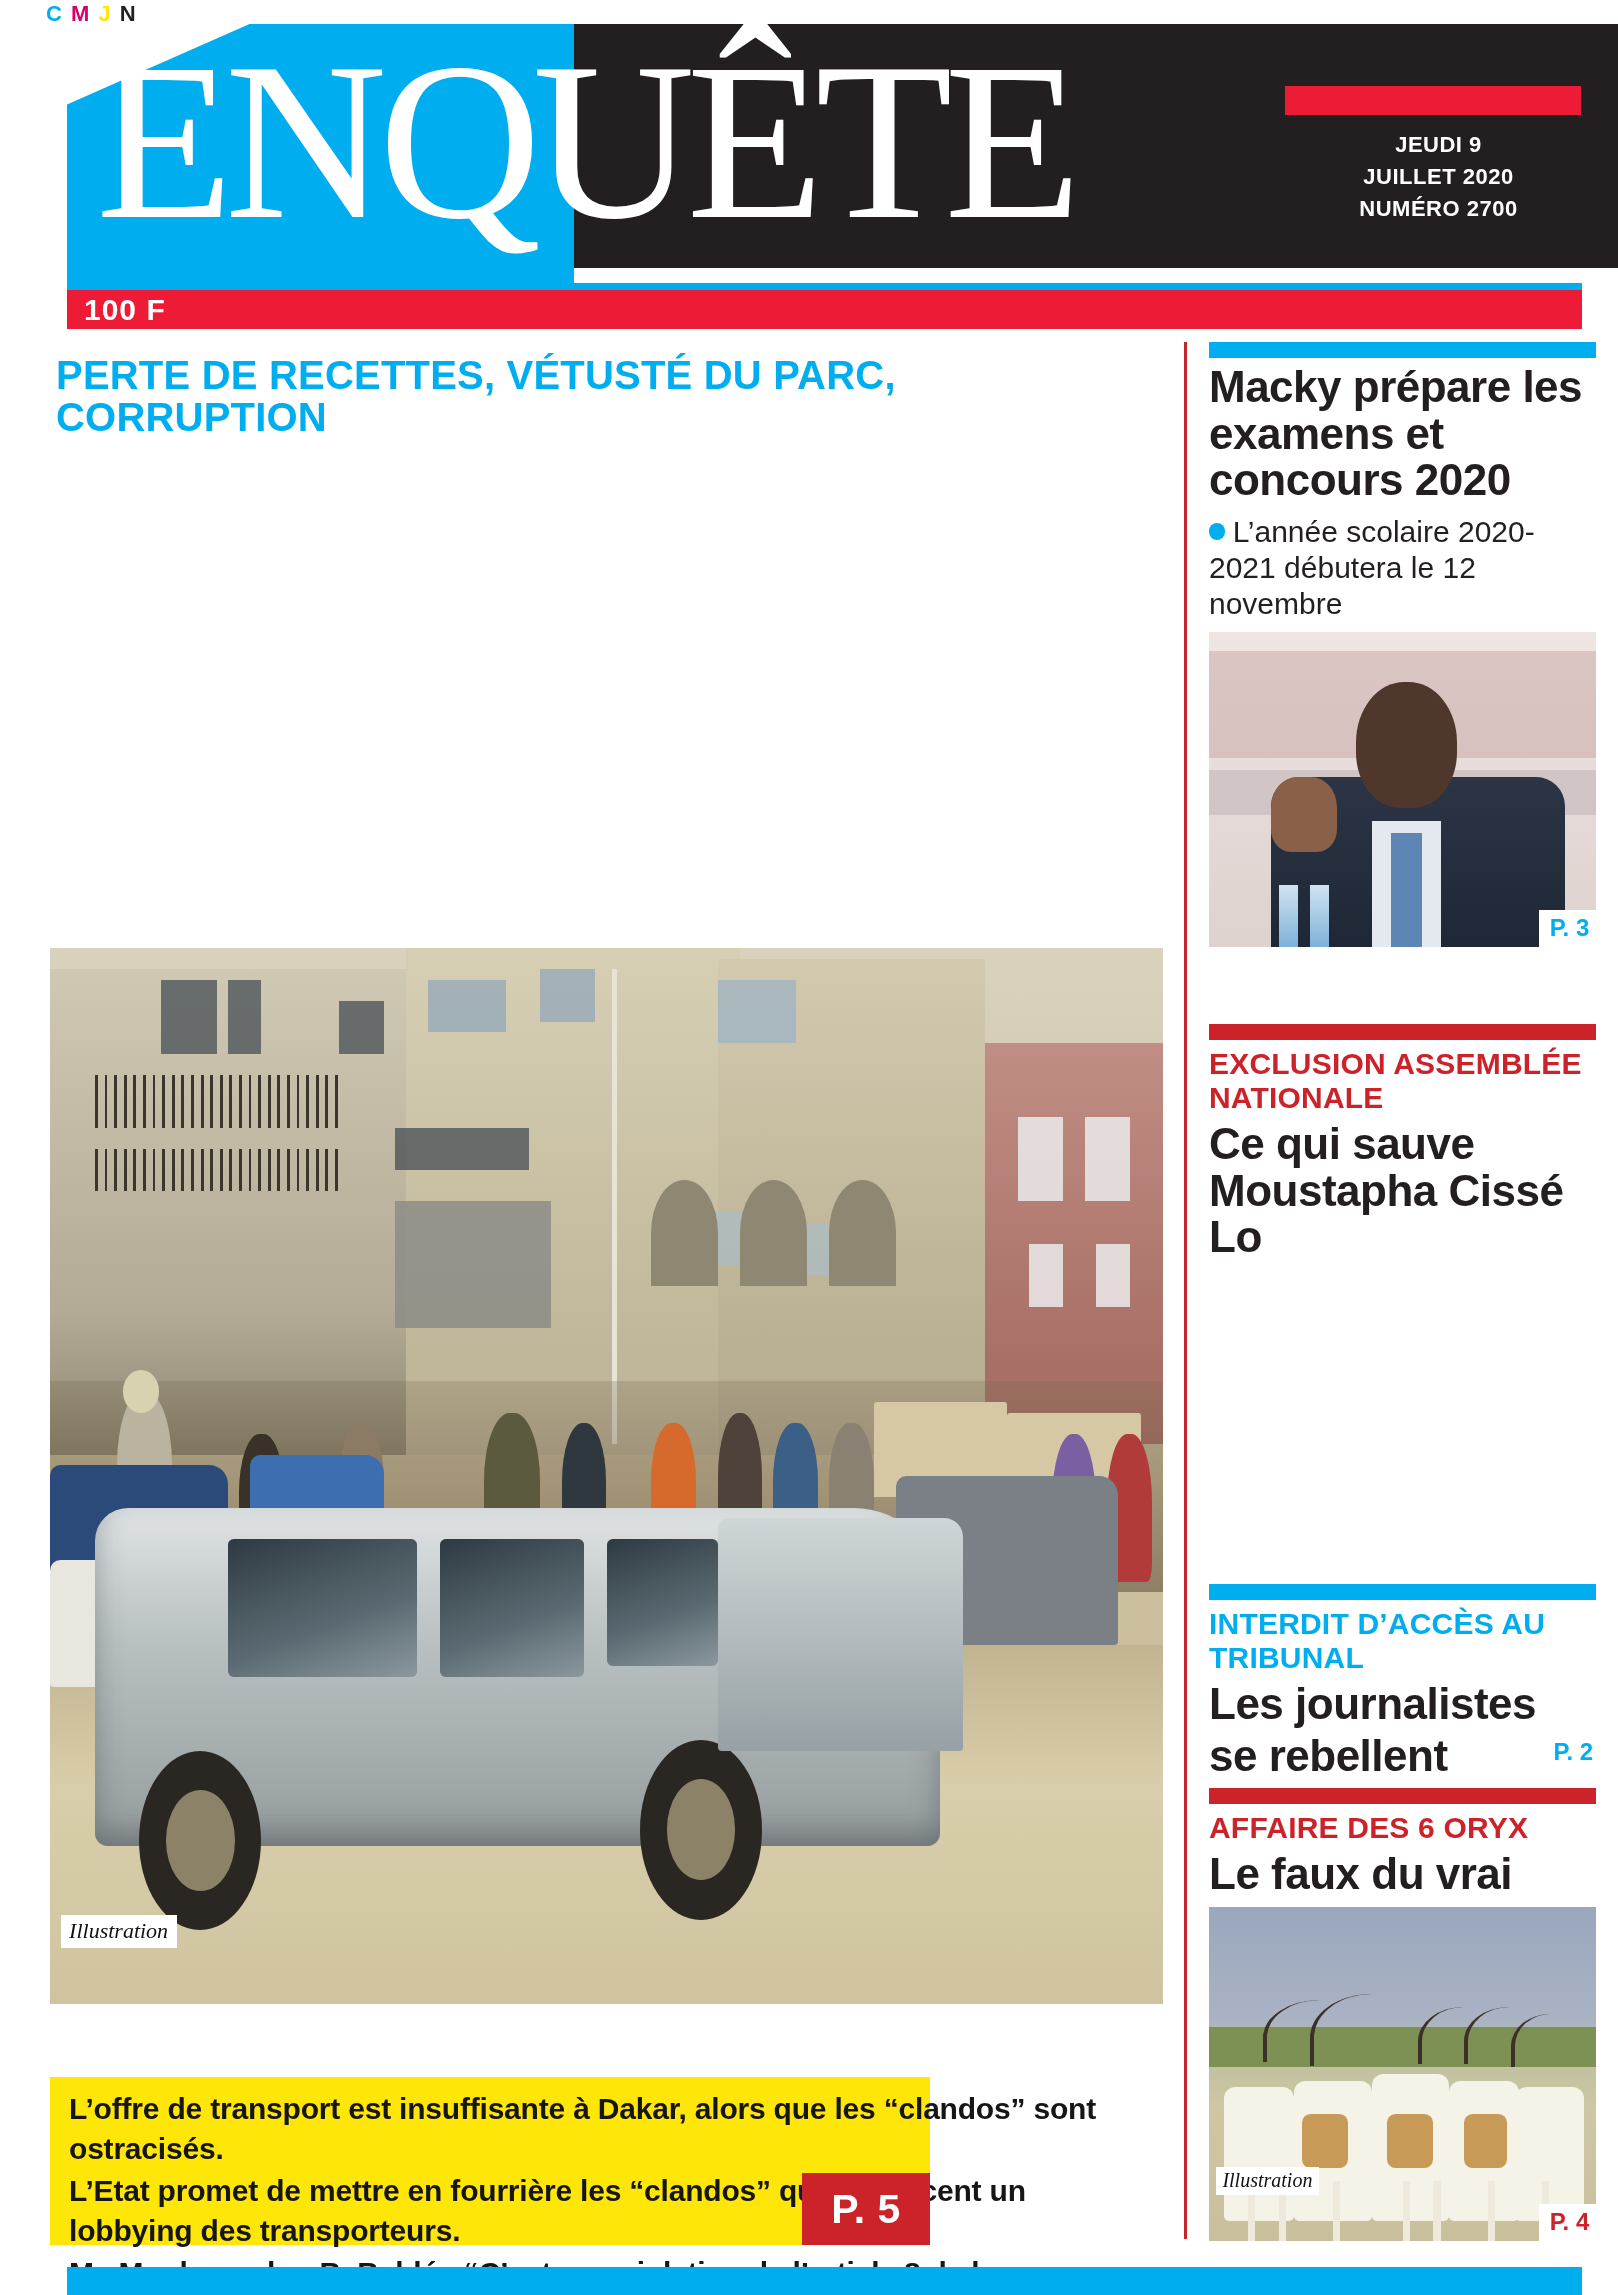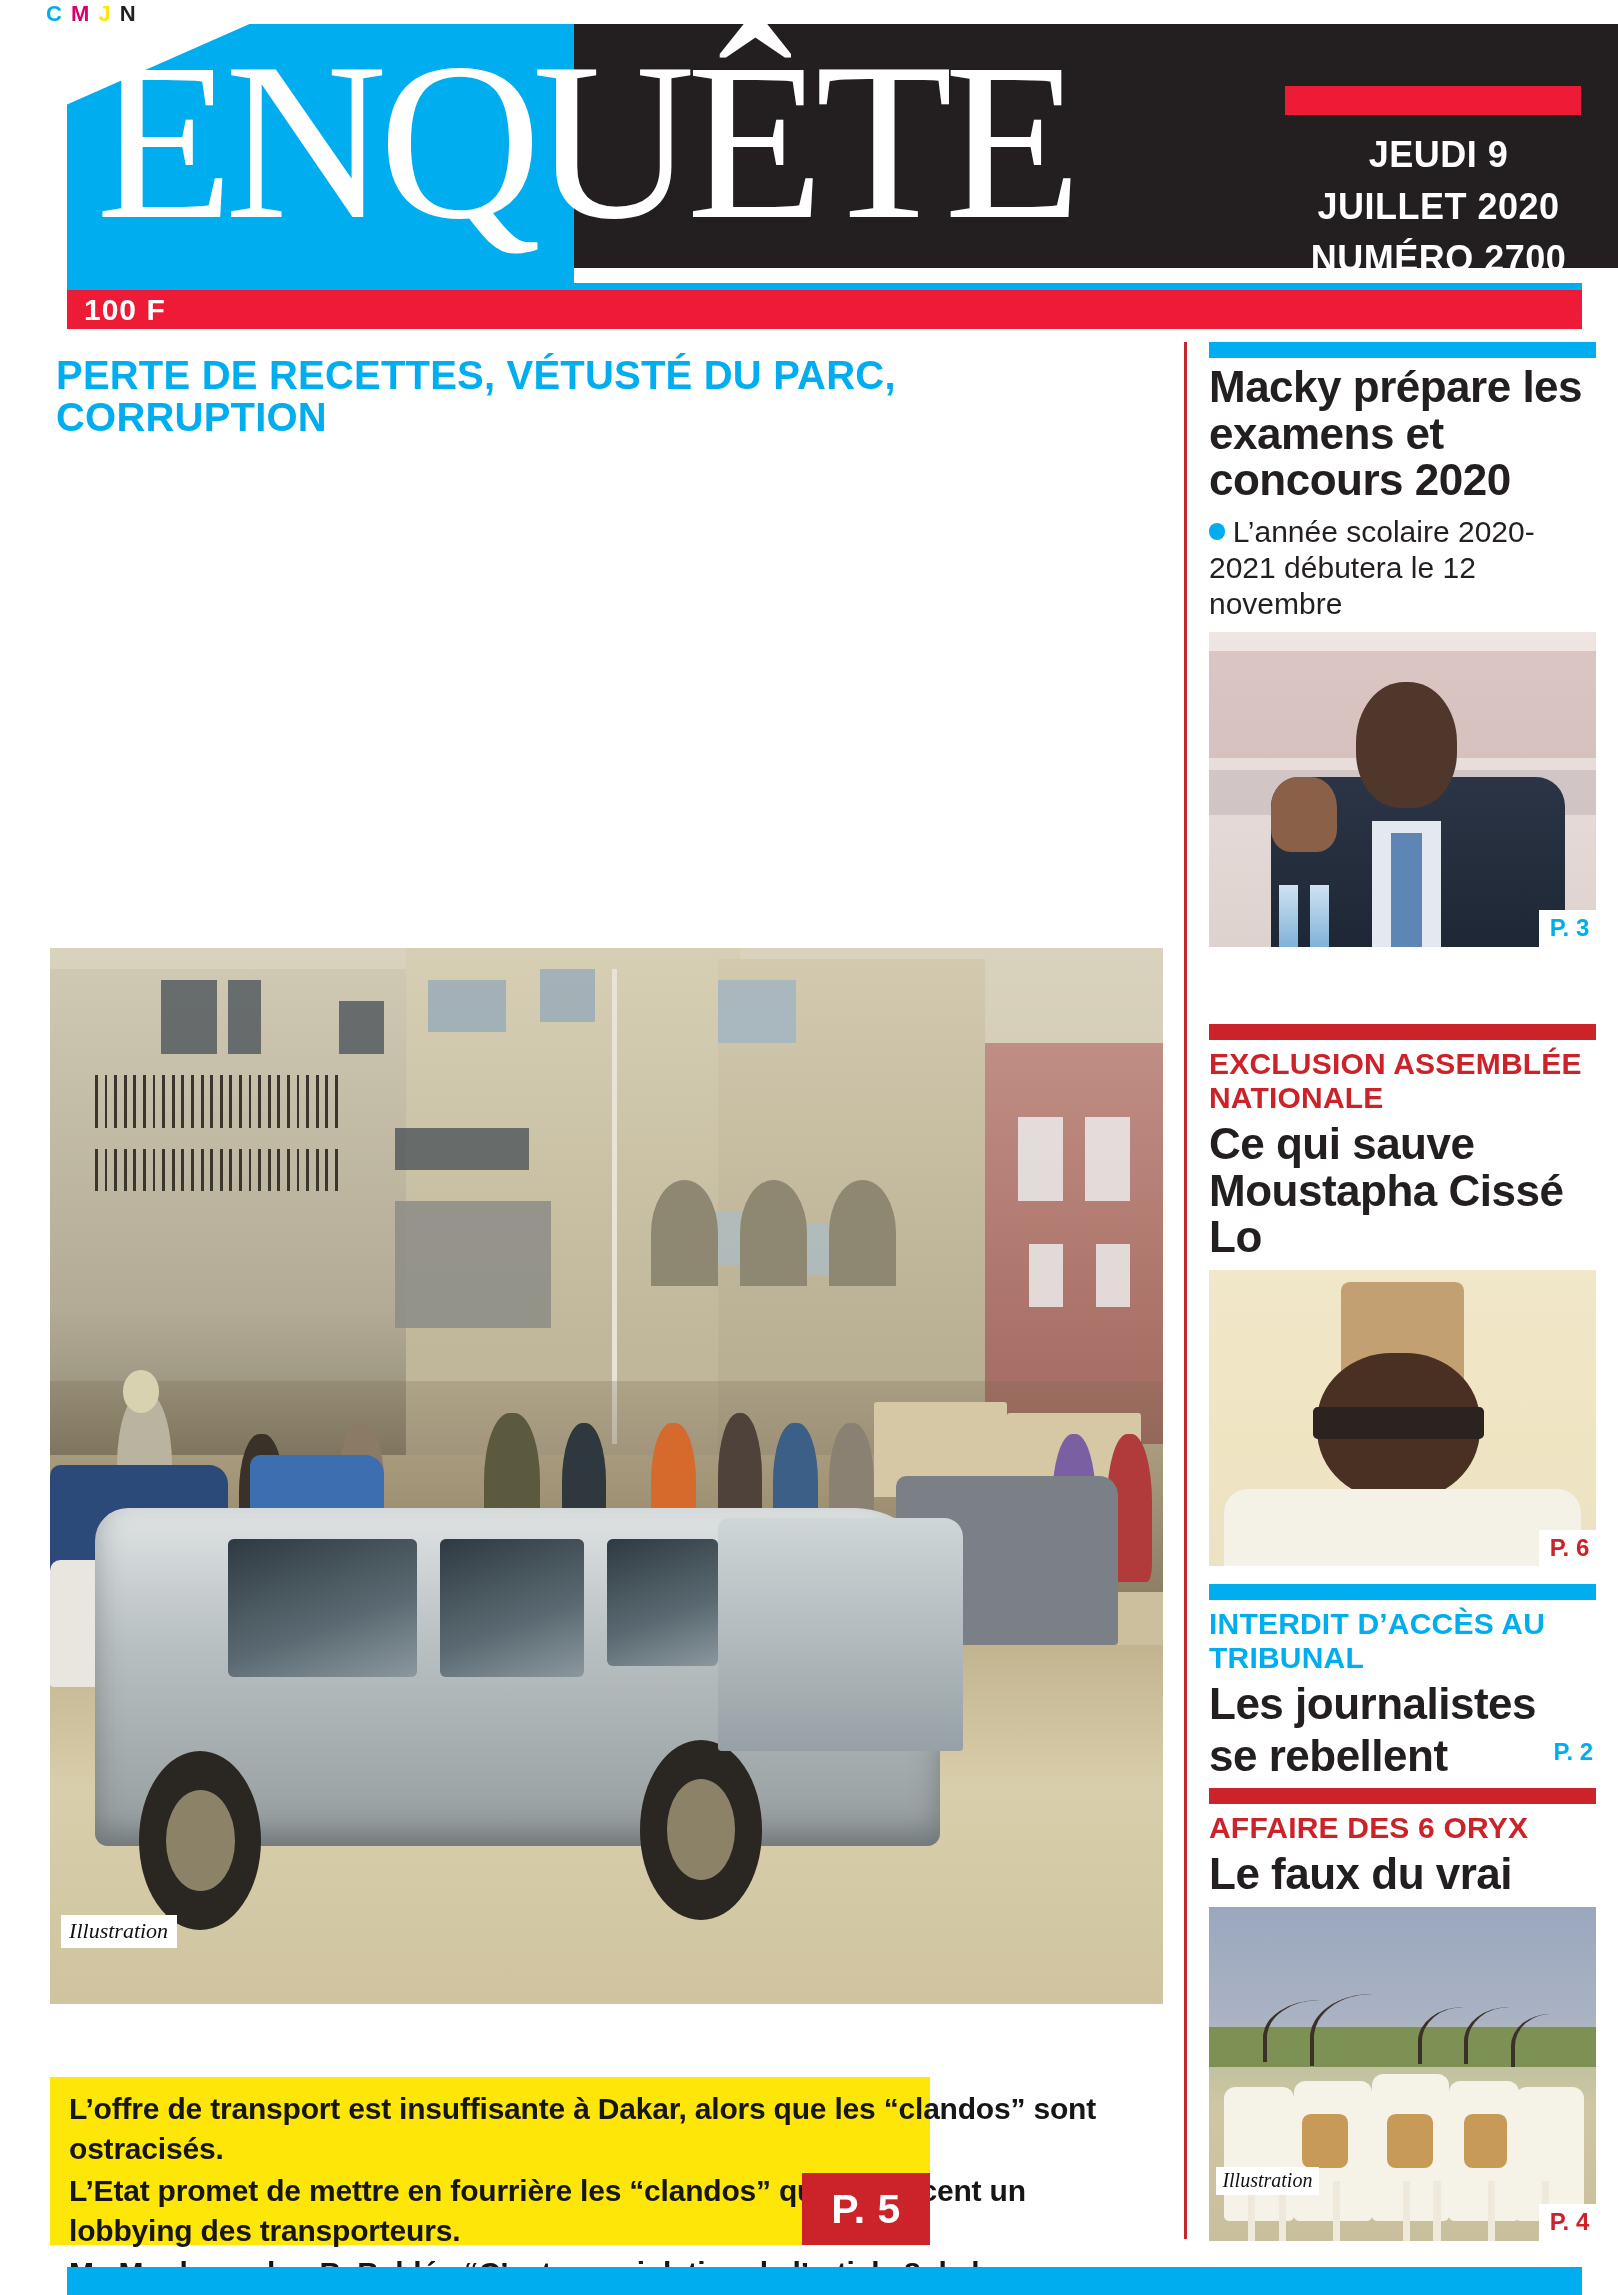--- a/index.html
+++ b/index.html
@@ -23,21 +23,21 @@
   #wordmark{
     left:96px;top:29px;width:1171px;height:248px;
     font-family:"Liberation Serif", serif;
     font-size:225px;line-height:1;color:#ffffff;font-weight:400;
     letter-spacing:-8.6px;
     white-space:nowrap;
   }
 
   #dateblock{
     left:1281px;top:129px;width:315px;text-align:center;color:#ffffff;
-    font-weight:700;font-size:36px;line-height:1.45;letter-spacing:0.5px;
+    font-weight:700;font-size:22px;line-height:1.45;letter-spacing:0.5px;
   }
   #dateblock div{display:block;}
 
   
   #price-cyan{left:67px;top:283px;width:1515px;height:6.7px;background:#00AEEF;}
   #price-red{left:67px;top:290px;width:1515px;height:39px;background:#ED1B35;}
   #price-label{left:84px;top:292px;color:#ffffff;font-weight:700;font-size:30px;letter-spacing:1px;line-height:36px;}
 
   
   #divider{left:1184px;top:342px;width:3.3px;height:1897px;background:#C1272D;}
@@ -276,27 +276,20 @@
     <div class="bottle" style="left:18%;"></div>
     <div class="bottle" style="left:26%;"></div>
     <div class="pbadge cy">P. 3</div>
   </div>
 </div>
 
 <div class="side" style="top:1024px;">
   <div class="rule-red"></div>
   <div class="ov-red">EXCLUSION ASSEMBLÉE NATIONALE</div>
   <div class="stitle">Ce qui sauve Moustapha Cissé Lo</div>
-  <div class="sphoto" id="ph-lo">
-    <div class="cap"></div>
-    <div class="face"></div>
-    <div class="glass"></div>
-    <div class="robe"></div>
-    <div class="pbadge rd">P. 6</div>
-  </div>
 </div>
 
 <div class="side" style="top:1584px;">
   <div class="rule-cyan"></div>
   <div class="ov-cyan">INTERDIT D’ACCÈS AU TRIBUNAL</div>
   <div class="stitle">Les journalistes</div>
   <div style="position:relative;">
     <div class="stitle" style="display:inline-block;">se rebellent</div>
     <span class="pinline cy" style="position:absolute;right:2.9px;bottom:14px;">P. 2</span>
   </div>

